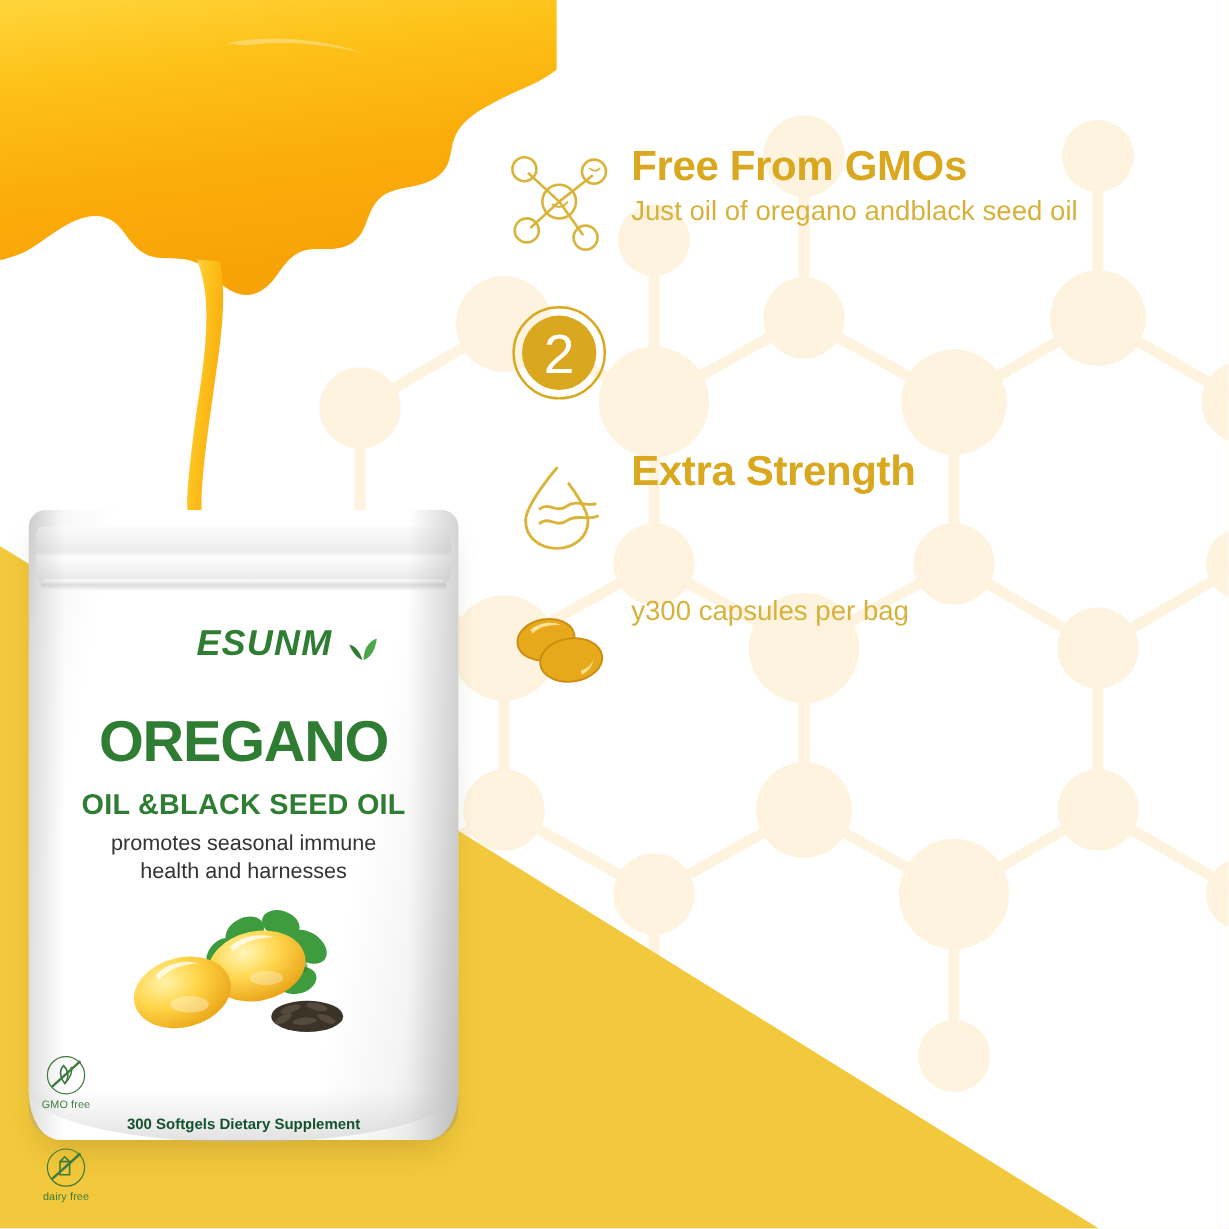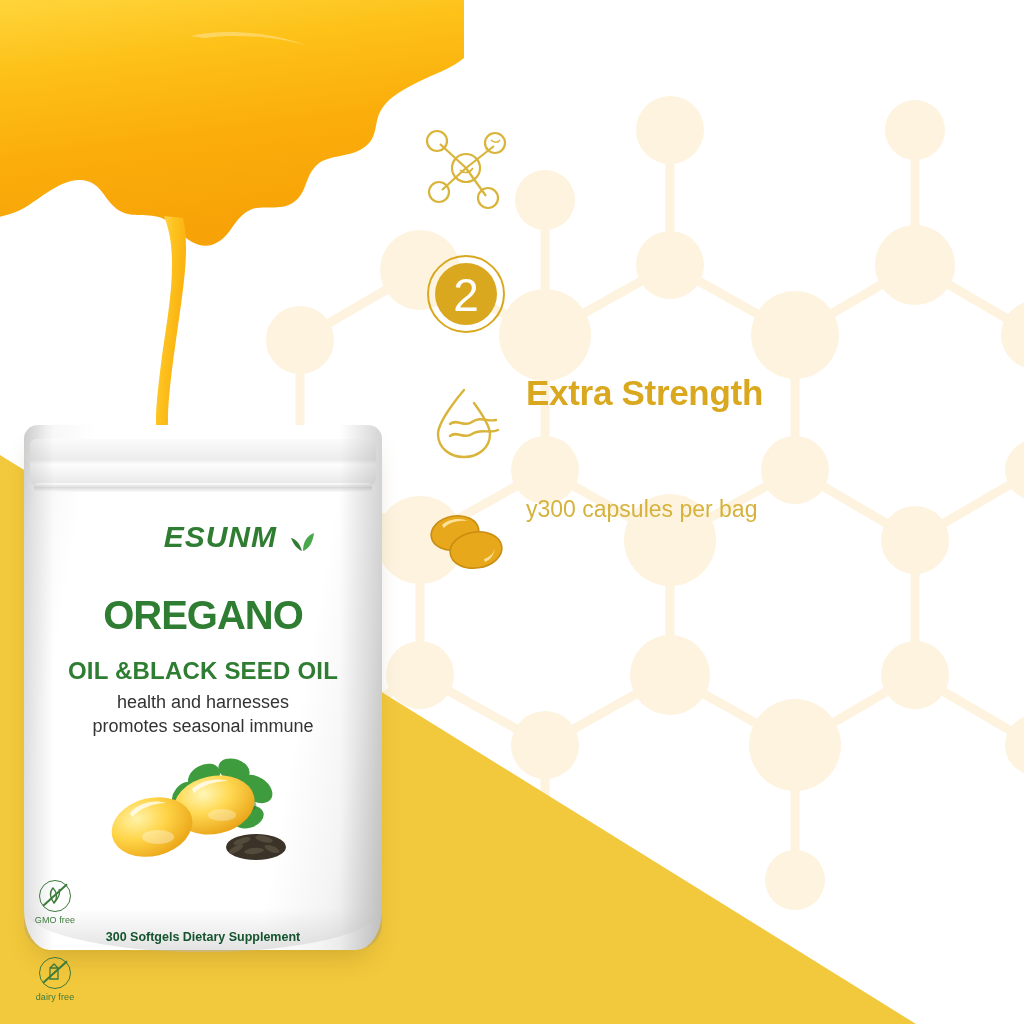--- a/index.html
+++ b/index.html
@@ -69,21 +69,21 @@
     font-style:italic;font-weight:bold;font-size:30px;letter-spacing:1px;
     color:#2f7d32;
     font-family:"Liberation Sans", sans-serif;
     padding-left:44px;
   }
   .brand .leaf{position:relative;display:inline-block;}
   .brand .leaf svg{position:absolute;left:4px;top:-16px;}
 
   .p-title{
     position:absolute;top:170px;left:0;right:0;text-align:center;
-    font-weight:bold;font-size:40px;letter-spacing:-1px;color:#2f7d32;
+    font-weight:bold;font-size:48px;letter-spacing:-1px;color:#2f7d32;
     line-height:1;
   }
   .p-sub{
     position:absolute;top:232px;left:0;right:0;text-align:center;
     font-weight:bold;font-size:24px;letter-spacing:.2px;color:#2f7d32;
   }
   .p-desc{
     position:absolute;top:266px;left:0;right:0;text-align:center;
     font-size:18px;line-height:1.32;color:#333;
   }
@@ -270,22 +270,22 @@
         <svg width="26" height="22" viewBox="0 0 26 22">
           <path d="M13 20 C13 12 16 5 24 2 C23 11 19 18 13 20 Z" fill="#4CA64C"></path>
           <path d="M12 20 C10 13 6 8 1 7 C4 14 7 18 12 20 Z" fill="#2F7D32"></path>
         </svg>
       </span>
     </div>
 
     <div class="p-title">OREGANO</div>
     <div class="p-sub">OIL  &amp;BLACK SEED OIL</div>
     <div class="p-desc">
+      <div>promotes seasonal immune</div>
       <div>health and harnesses</div>
-      <div>promotes seasonal immune</div>
     </div>
 
     <div class="p-photo">
       <svg width="215" height="120" viewBox="0 0 215 120">
         <defs>
           <radialGradient id="sg1" cx="0.35" cy="0.3" r="0.8">
             <stop offset="0%" stop-color="#FFF3A8"></stop>
             <stop offset="45%" stop-color="#FFD447"></stop>
             <stop offset="100%" stop-color="#E8A012"></stop>
           </radialGradient>
@@ -377,20 +377,24 @@
             <circle cx="42" cy="42" r="14"></circle>
             <circle cx="13" cy="15" r="10"></circle>
             <circle cx="71" cy="17" r="10"></circle>
             <circle cx="15" cy="66" r="10"></circle>
             <circle cx="64" cy="72" r="10"></circle>
             <path d="M36 44 C40 48 46 47 49 42" stroke-width="1.6"></path>
             <path d="M67 14 C70 17 74 17 76 14" stroke-width="1.4"></path>
           </g>
         </svg>
       </div>
+      <div class="ftxt">
+        <div class="f-head">Free From GMOs</div>
+        <div class="f-sub">Just oil of oregano andblack seed oil</div>
+      </div>
     </div>
 
     <div class="feature f2">
       <div class="ficon">
         <svg width="84" height="84" viewBox="0 0 84 84">
           <circle cx="42" cy="42" r="38" fill="none" stroke="#D9A81E" stroke-width="2"></circle>
           <circle cx="42" cy="42" r="31" fill="#D9A81E"></circle>
           <text x="42" y="59" text-anchor="middle" font-family="Liberation Sans, sans-serif" font-size="46" fill="#FFFFFF">2</text>
         </svg>
       </div>

